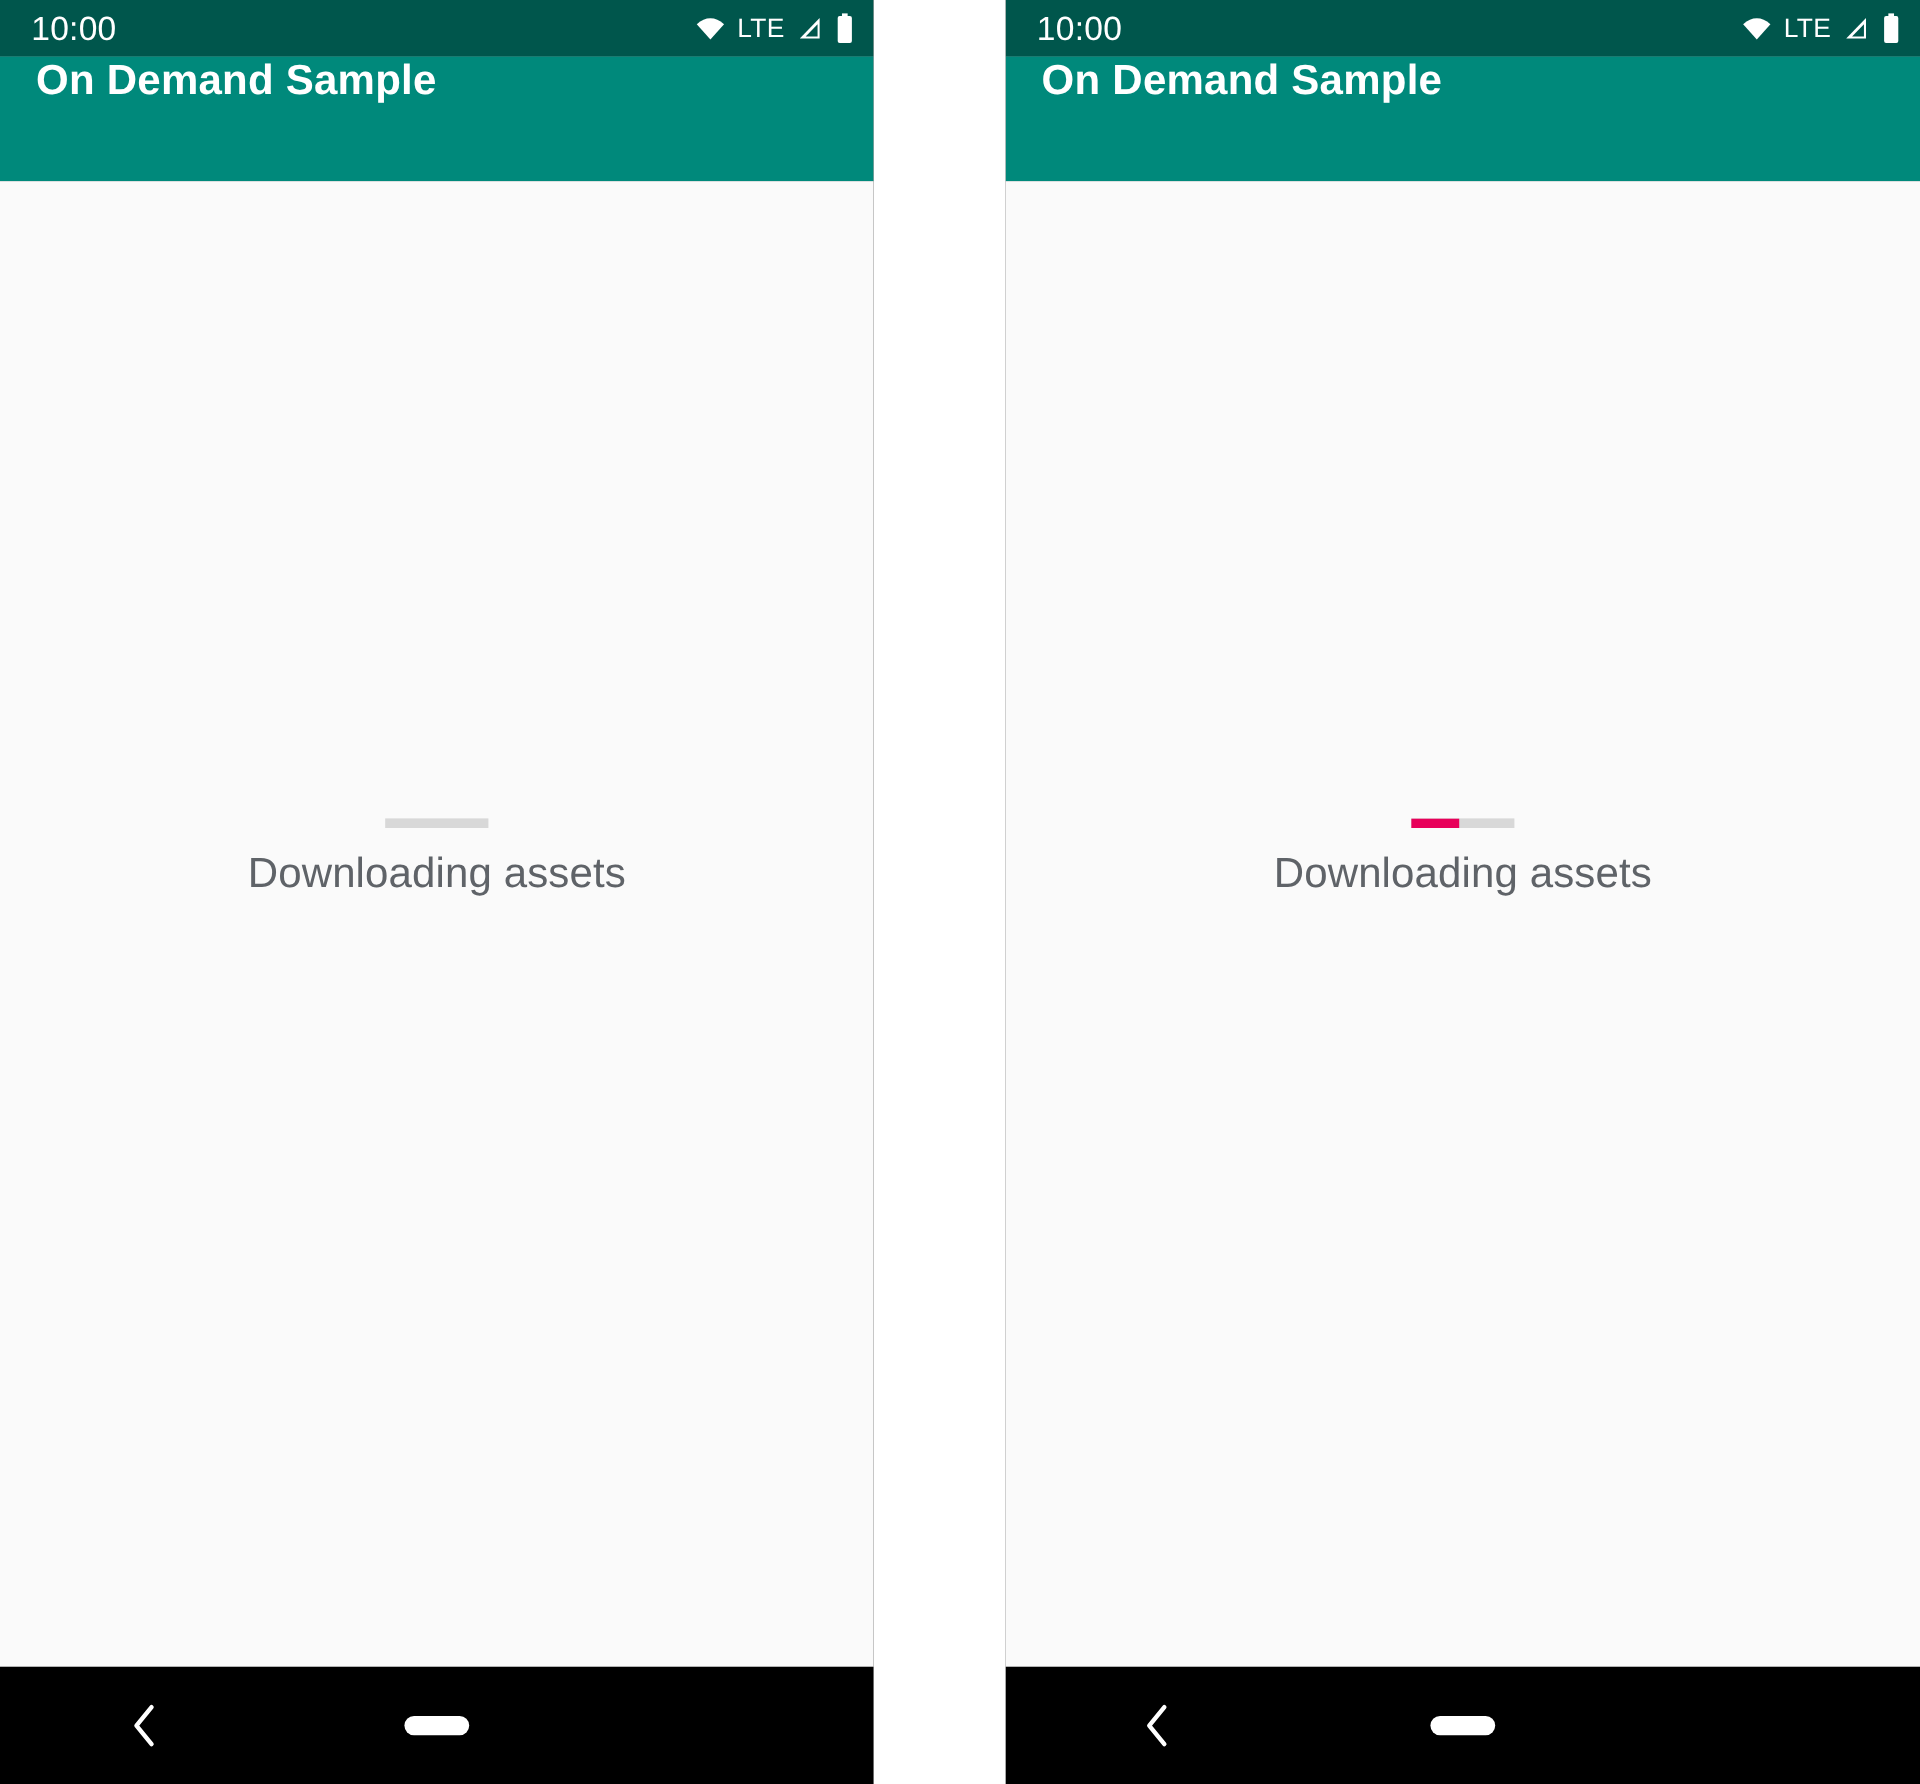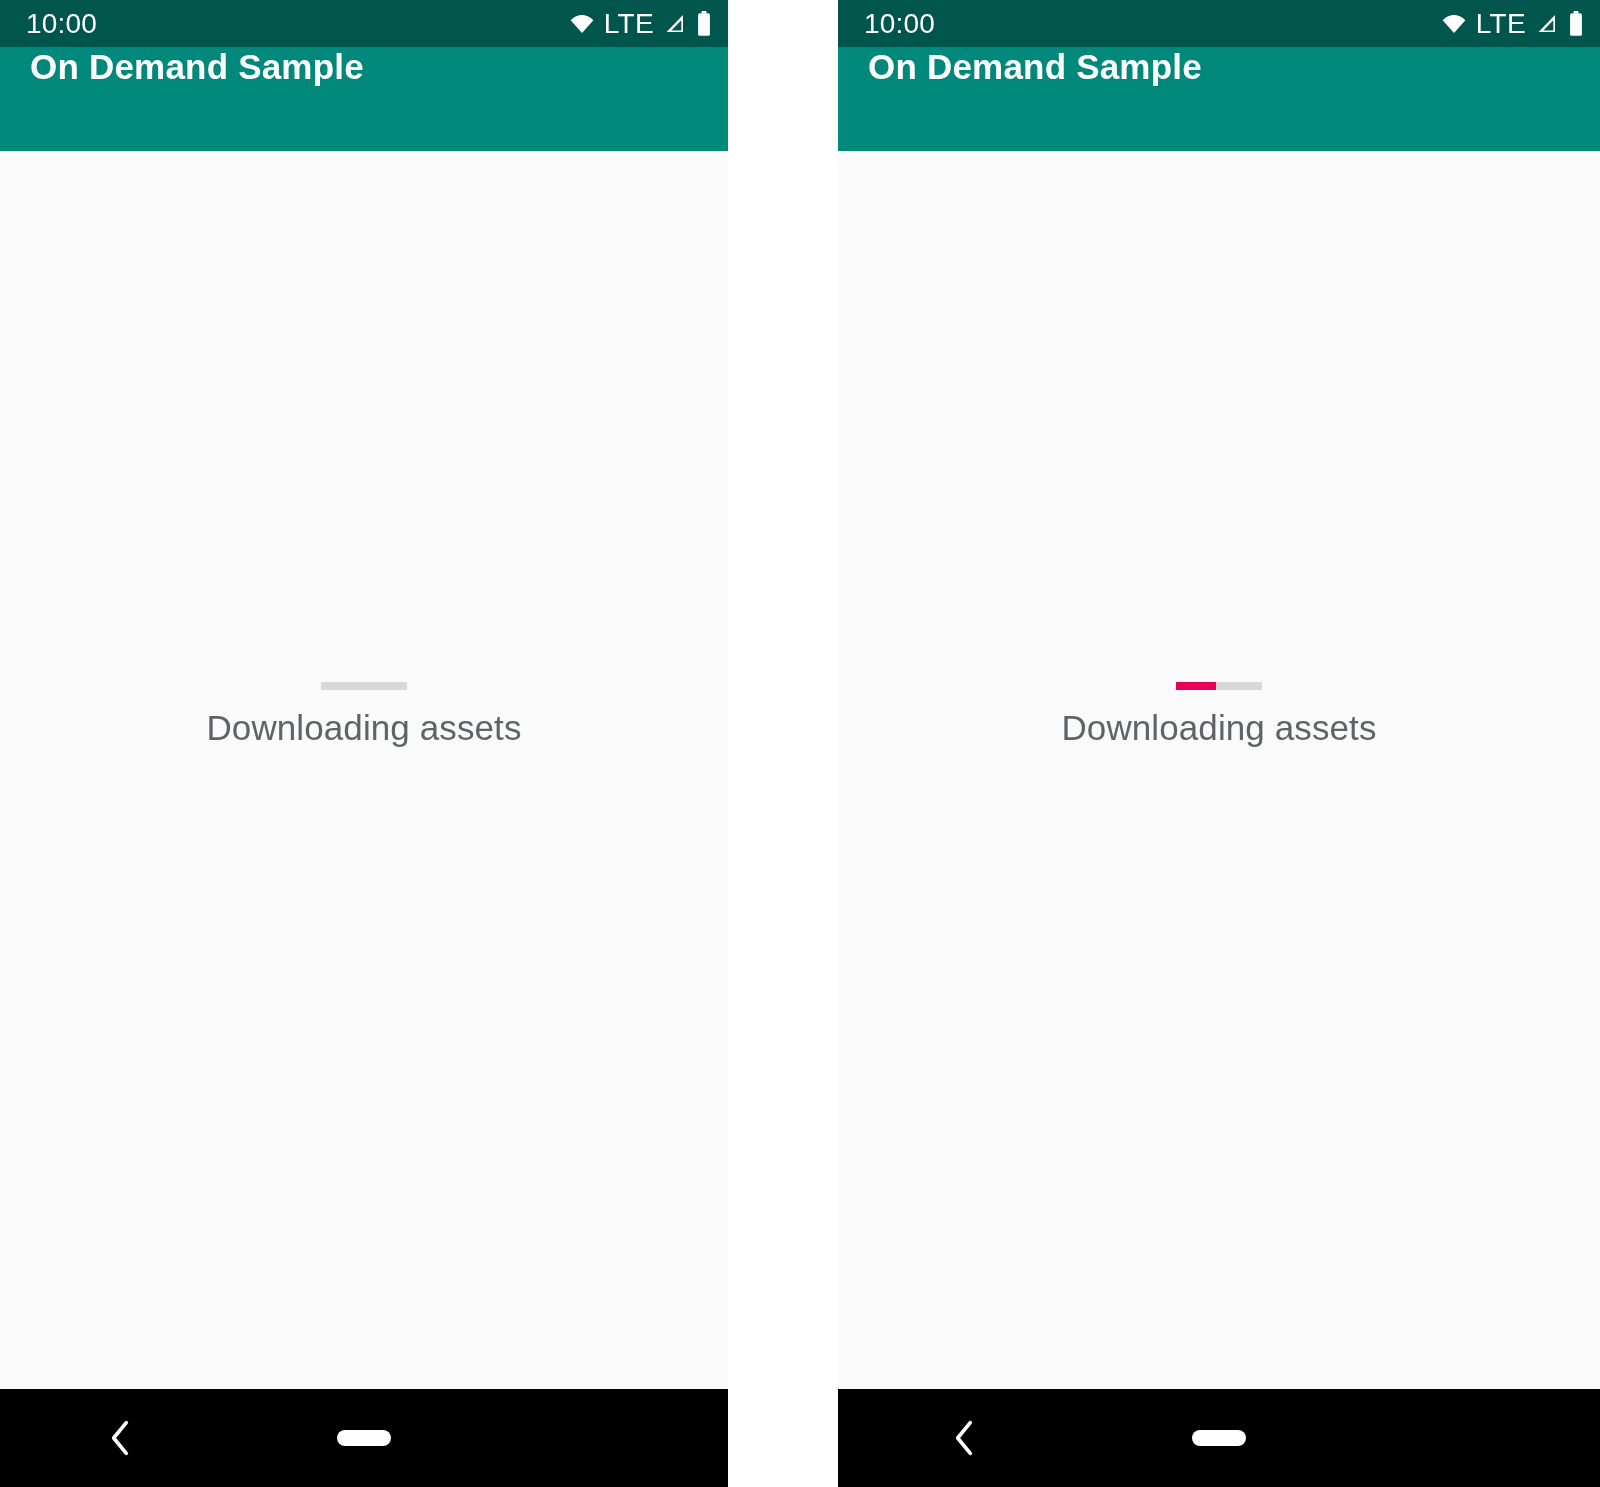--- a/index.html
+++ b/index.html
@@ -50,21 +50,21 @@
     line-height: 1;
   }
   .status-icons {
     display: flex;
     align-items: center;
     gap: 9px;
   }
   .status-icons svg { display: block; }
   .lte-text {
     color: #ffffff;
-    font-size: 28px;
+    font-size: 22px;
     font-weight: 400;
     letter-spacing: 0.3px;
     line-height: 1;
   }
 
   
   .toolbar {
     height: 104px;
     background: #00897B;
     display: flex;

